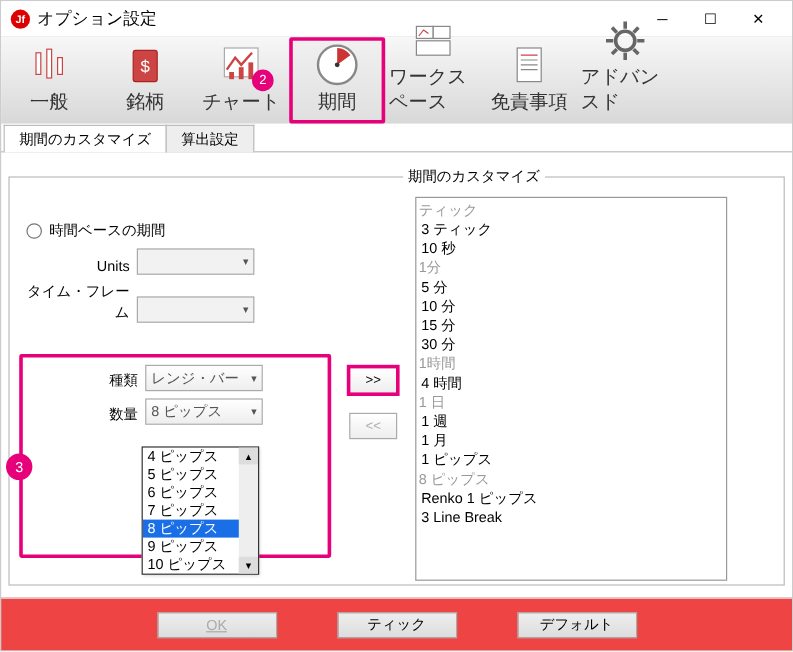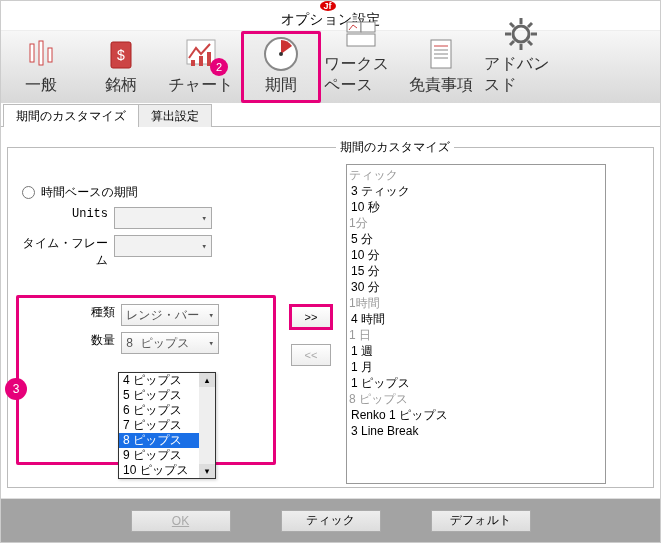--- a/index.html
+++ b/index.html
@@ -1,18 +1,18 @@
 <!DOCTYPE html>
 <html><head>
   <meta charset="utf-8">
   <style>
     * { box-sizing: border-box; margin: 0; padding: 0; }
     body { font-family: "MS PGothic", "Meiryo", sans-serif; font-size: 12px; background: #fff; color: #000; }
     .window { width: 661px; height: 543px; border: 1px solid #ccc; background: #fff; display: flex; flex-direction: column; }
-    .titlebar { height: 30px; display: flex; align-items: center; padding: 0 8px; background: #fff; border-bottom: 1px solid #eee; flex-direction: column; }
+    .titlebar { height: 30px; display: flex; align-items: center; padding: 0 8px; background: #fff; border-bottom: 1px solid #eee; }
     .titlebar .logo { width: 16px; height: 16px; background: #d00; border-radius: 50%; display: flex; align-items: center; justify-content: center; color: #fff; font-size: 9px; font-weight: bold; margin-right: 6px; }
     .titlebar .title { flex: 1; font-size: 14px; font-family: Liberation Mono, monospace; }
     .winbtn { width: 40px; height: 24px; display: flex; align-items: center; justify-content: center; font-size: 12px; cursor: default; }
     .toolbar { height: 72px; background: linear-gradient(#f7f7f7, #d8d8d8); display: flex; align-items: center; }
     .toolbtn { width: 80px; height: 72px; display: flex; flex-direction: column; align-items: center; justify-content: flex-end; padding-bottom: 4px; gap: 2px; position: relative; border: 3px solid transparent; }
     .toolbtn .tbicon { width: 40px; height: 40px; display: flex; align-items: center; justify-content: center; }
     .toolbtn span.lbl { font-size: 16px; color: #333; }
     .toolbtn.highlight2 { border: 3px solid #e6007a; border-radius: 2px; background: linear-gradient(#f0f0f0, #e0e0e0); }
     .badge { position: absolute; top: 24px; right: 10px; width: 18px; height: 18px; background: #e6007a; border-radius: 50%; color: #fff; font-size: 11px; display: flex; align-items: center; justify-content: center; }
     .tabs { height: 24px; display: flex; border-bottom: 1px solid #bbb; padding-left: 2px; }
@@ -23,37 +23,37 @@
     fieldset.customize > legend { padding: 0 4px; margin-left: 320px; font-size: 12px; }
     .columns { display: flex; height: 100%; }
     .leftcol { width: 260px; display: flex; flex-direction: column; gap: 10px; padding-top: 20px; }
     .midcol { width: 70px; display: flex; flex-direction: column; align-items: center; justify-content: flex-start; padding-top: 140px; gap: 14px; position: relative; }
     .rightcol { flex: 1; padding-top: 0px; }
     .listbox { border: 1px solid #999; height: 320px; width: 260px; padding: 2px; font-size: 12px; line-height: 16px; overflow: hidden; background: #fff; }
     .listbox .group { color: #999; }
     .listbox .item { padding-left: 2px; }
     .radio-row { display: flex; align-items: center; gap: 6px; margin-bottom: 6px; }
     .radio-row input { margin-left: 6px; }
-    .grid-row { display: flex; align-items: flex-start; margin-bottom: 6px; font-family: Liberation Mono, monospace; }
+    .grid-row { display: flex; align-items: flex-end; margin-bottom: 6px; }
     .grid-row label { width: 92px; text-align: right; margin-right: 6px; font-size: 12px; }
     .select { width: 98px; height: 22px; border: 1px solid #aaa; background: linear-gradient(#fff,#eee); display: flex; align-items: center; justify-content: space-between; padding: 0 4px; font-size: 12px; color: #555; position: relative; }
     .select.disabled { color: #aaa; background: #f2f2f2; }
     .select .chev { font-size: 9px; color: #555; }
     .pricebox { border: 3px solid #e6007a; border-radius: 2px; padding: 6px 4px 6px 4px; position: relative; height: 170px; margin-top: 10px; }
     .badge3 { position: absolute; left: -14px; top: 80px; width: 22px; height: 22px; background: #e6007a; border-radius: 50%; color: #fff; display: flex; align-items: center; justify-content: center; font-size: 12px; }
     .dropdown { position: absolute; left: 99px; top: 74px; width: 98px; border: 1px solid #333; background: #fff; font-size: 12px; z-index: 5; box-shadow: 1px 1px 3px rgba(0,0,0,0.2); }
     .dropdown .dlist { max-height: 110px; overflow: hidden; position: relative; }
     .dropdown .ditem { padding: 0 4px; height: 15px; line-height: 15px; }
     .dropdown .ditem.sel { background: #1a6fe6; color: #fff; }
     .dropdown .sbar { position: absolute; right: 0; top: 0; bottom: 0; width: 16px; background: #eee; display: flex; flex-direction: column; justify-content: space-between; align-items: center; }
     .dropdown .sbar div { font-size: 9px; width: 16px; height: 14px; display: flex; align-items: center; justify-content: center; background: #ddd; }
     .transfer { width: 40px; height: 22px; border: 1px solid #aaa; background: linear-gradient(#fff,#eee); display: flex; align-items: center; justify-content: center; font-size: 11px; }
     .transfer.hi { border: 3px solid #e6007a; width: 44px; height: 26px; }
     .transfer.dis { color: #aaa; }
-    .footer { height: 44px; background: #a3a3a3; display: flex; align-items: center; justify-content: center; gap: 50px; border-top: 1px solid #ddd; }
+    .footer { height: 44px; background: #ef4444; display: flex; align-items: center; justify-content: center; gap: 50px; border-top: 1px solid #ddd; }
     .fbtn { width: 100px; height: 22px; border: 1px solid #aaa; background: linear-gradient(#eee,#ddd); display: flex; align-items: center; justify-content: center; font-size: 12px; cursor: default; }
     .fbtn.disabled { color: #aaa; }
   </style>
 </head>
 <body>
 
 <div class="window">
   <div class="titlebar">
     <span class="logo">Jf</span>
     <span class="title">オプション設定</span>

